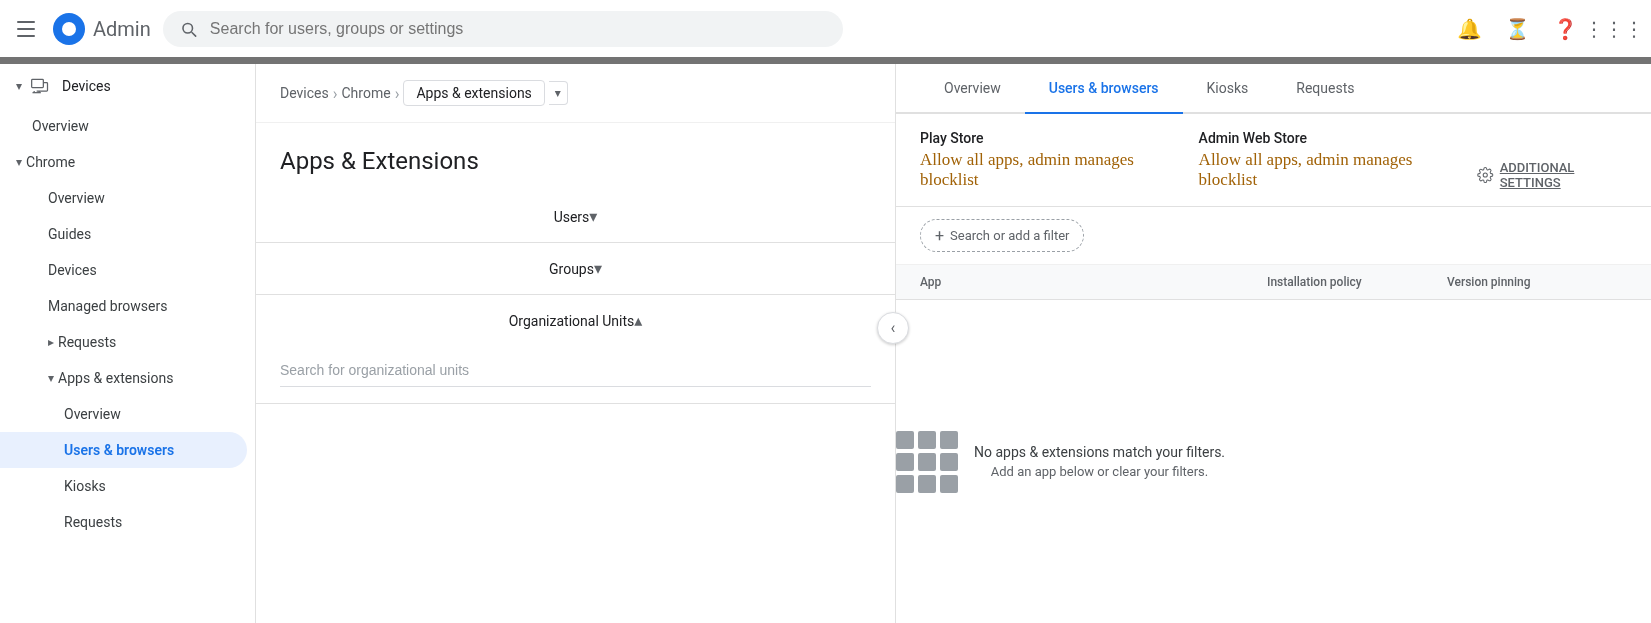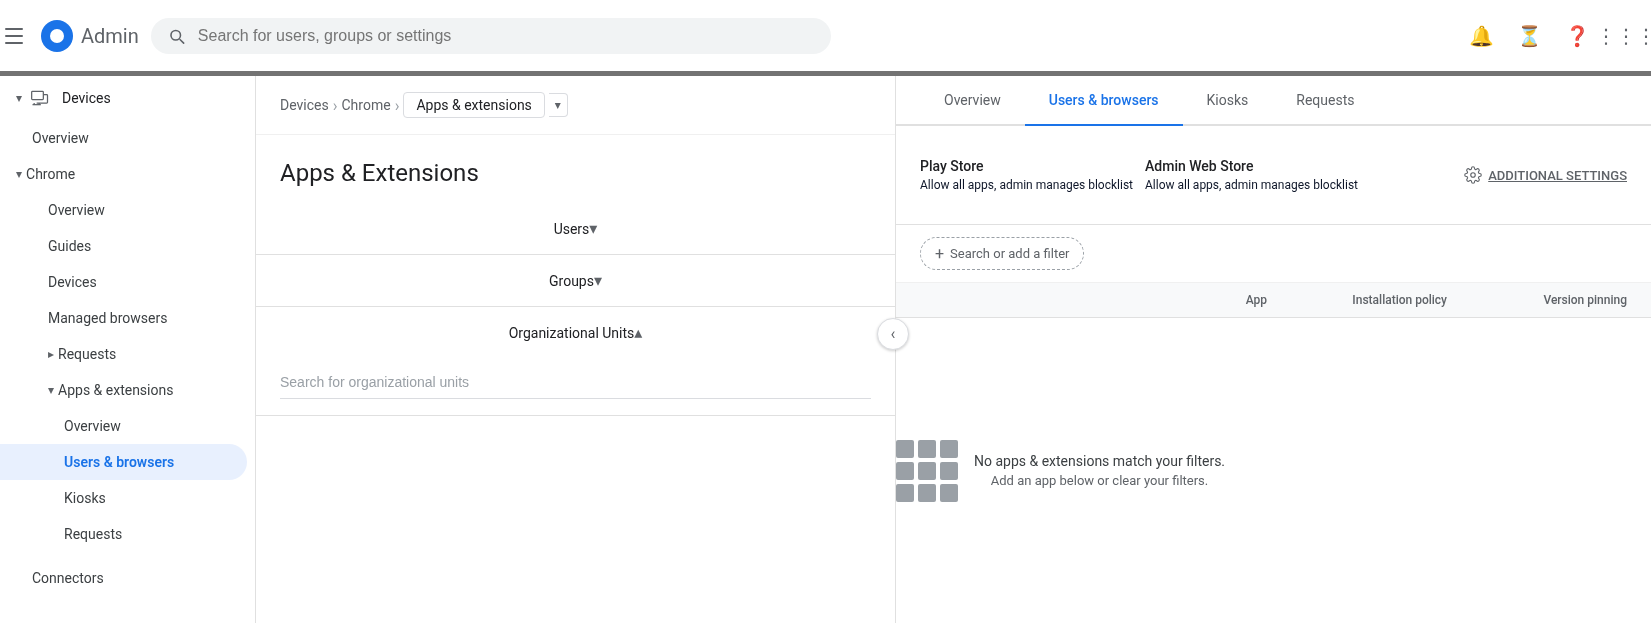--- a/index.html
+++ b/index.html
@@ -1,19 +1,19 @@
 <!DOCTYPE html>
 <html><head>
   <meta charset="utf-8">
   <style>
     * { box-sizing: border-box; margin: 0; padding: 0; }
     body { font-family: 'Google Sans', Roboto, Arial, sans-serif; font-size: 14px; color: #202124; background: #fff; display: flex; flex-direction: column; height: 623px; overflow: hidden; }
 
     
-    .topbar { display: flex; align-items: center; height: 76px; padding: 0 5px; border-bottom: 5px solid #737373; flex-shrink: 0; gap: 12px; }
+    .topbar { display: flex; align-items: center; height: 64px; padding: 0 17px; border-bottom: 7px solid #737373; flex-shrink: 0; gap: 12px; }
     .topbar-left { display: flex; align-items: center; gap: 12px; }
     .menu-icon { width: 24px; height: 24px; display: flex; flex-direction: column; justify-content: center; gap: 5px; cursor: pointer; }
     .menu-icon span { display: block; width: 18px; height: 2px; background: #5f6368; border-radius: 1px; }
     .logo-area { display: flex; align-items: center; gap: 8px; }
     .logo-circle { width: 32px; height: 32px; background: #1a73e8; border-radius: 50%; display: flex; align-items: center; justify-content: center; }
     .logo-circle::after { content: ''; width: 14px; height: 14px; background: white; border-radius: 50%; }
     .logo-text { font-size: 20px; color: #5f6368; font-weight: 400; }
     .search-bar { flex: 1; max-width: 680px; display: flex; align-items: center; background: #f1f3f4; border-radius: 24px; padding: 8px 16px; gap: 12px; }
     .search-bar input { border: none; background: transparent; outline: none; font-size: 16px; color: #0c4a6e; width: 100%; }
     .topbar-right { margin-left: auto; display: flex; align-items: center; gap: 8px; }
@@ -56,30 +56,30 @@
 
     
     .collapse-btn { width: 32px; height: 32px; border-radius: 50%; border: 1px solid #dadce0; background: #fff; display: flex; align-items: center; justify-content: center; cursor: pointer; color: #5f6368; font-size: 16px; position: absolute; left: 624px; top: 50%; transform: translateY(-50%); z-index: 10; box-shadow: 0 1px 3px rgba(0,0,0,0.2); }
 
     
     .right-panel { flex: 1; display: flex; flex-direction: column; overflow: hidden; }
     .tabs { display: flex; border-bottom: 2px solid #e0e0e0; padding: 0 24px; flex-shrink: 0; }
     .tab { padding: 16px 24px; font-size: 14px; color: #5f6368; cursor: pointer; border-bottom: 2px solid transparent; margin-bottom: -2px; }
     .tab.active { color: #1a73e8; border-bottom-color: #1a73e8; font-weight: 500; }
 
-    .panel-toolbar { display: flex; align-items: center; padding: 32px 24px; gap: 12px; border-bottom: 1px solid #e0e0e0; flex-shrink: 0; }
+    .panel-toolbar { display: flex; align-items: flex-end; padding: 16px 24px; gap: 24px; border-bottom: 1px solid #e0e0e0; flex-shrink: 0; }
     .store-info { display: flex; flex-direction: column; gap: 4px; }
     .store-label { font-size: 14px; font-weight: 500; color: #202124; }
-    .store-desc { font-size: 12px; color: #0f172a; }
+    .store-desc { font-size: 17px; color: #a16207; font-family: Liberation Serif, serif; }
     .additional-settings { margin-left: auto; display: flex; align-items: center; gap: 6px; color: #5f6368; font-size: 13px; cursor: pointer; font-weight: 500; text-decoration: underline; }
 
     .filter-row { padding: 12px 24px; border-bottom: 1px solid #f0f0f0; flex-shrink: 0; }
     .filter-pill { display: inline-flex; align-items: center; gap: 6px; border: 1.5px dashed #9aa0a6; border-radius: 20px; padding: 6px 14px; font-size: 13px; color: #5f6368; cursor: pointer; }
 
-    .table-header { display: flex; padding: 10px 24px; background: #f8f9fa; border-bottom: 1px solid #e0e0e0; flex-shrink: 0; text-align: right; }
+    .table-header { display: flex; padding: 10px 24px; background: #f8f9fa; border-bottom: 1px solid #e0e0e0; flex-shrink: 0; }
     .th { font-size: 12px; color: #5f6368; font-weight: 500; }
     .th-app { flex: 1; }
     .th-policy { width: 180px; }
     .th-version { width: 180px; }
 
     .empty-state { flex: 1; display: flex; align-items: center; gap: 16px; color: #5f6368; }
     .grid-icon { display: grid; grid-template-columns: repeat(3, 18px); grid-template-rows: repeat(3, 18px); gap: 4px; }
     .grid-cell { width: 18px; height: 18px; background: #9aa0a6; border-radius: 2px; }
     .empty-text { text-align: center; }
     .empty-text p { font-size: 14px; color: #3c4043; }
@@ -164,23 +164,20 @@
     </div>
     <div class="sidebar-item level3 active">
       <span>Users &amp; browsers</span>
     </div>
     <div class="sidebar-item level3">
       <span>Kiosks</span>
     </div>
     <div class="sidebar-item level3">
       <span>Requests</span>
     </div>
-    <div class="sidebar-item" style="padding-left:32px;margin-top:8px;">
-      <span>Connectors</span>
-    </div>
   </div>
 
   <div class="content" style="position:relative;">
 
     <div class="left-panel">
 
       <div class="breadcrumb">
         <a>Devices</a>
         <span class="sep">›</span>
         <a>Chrome</a>

